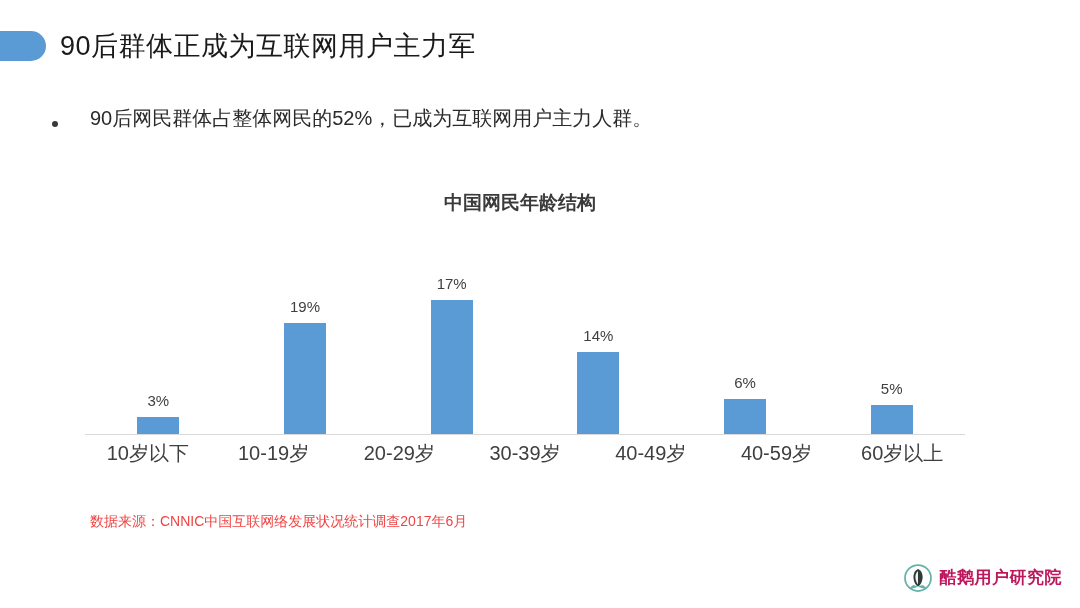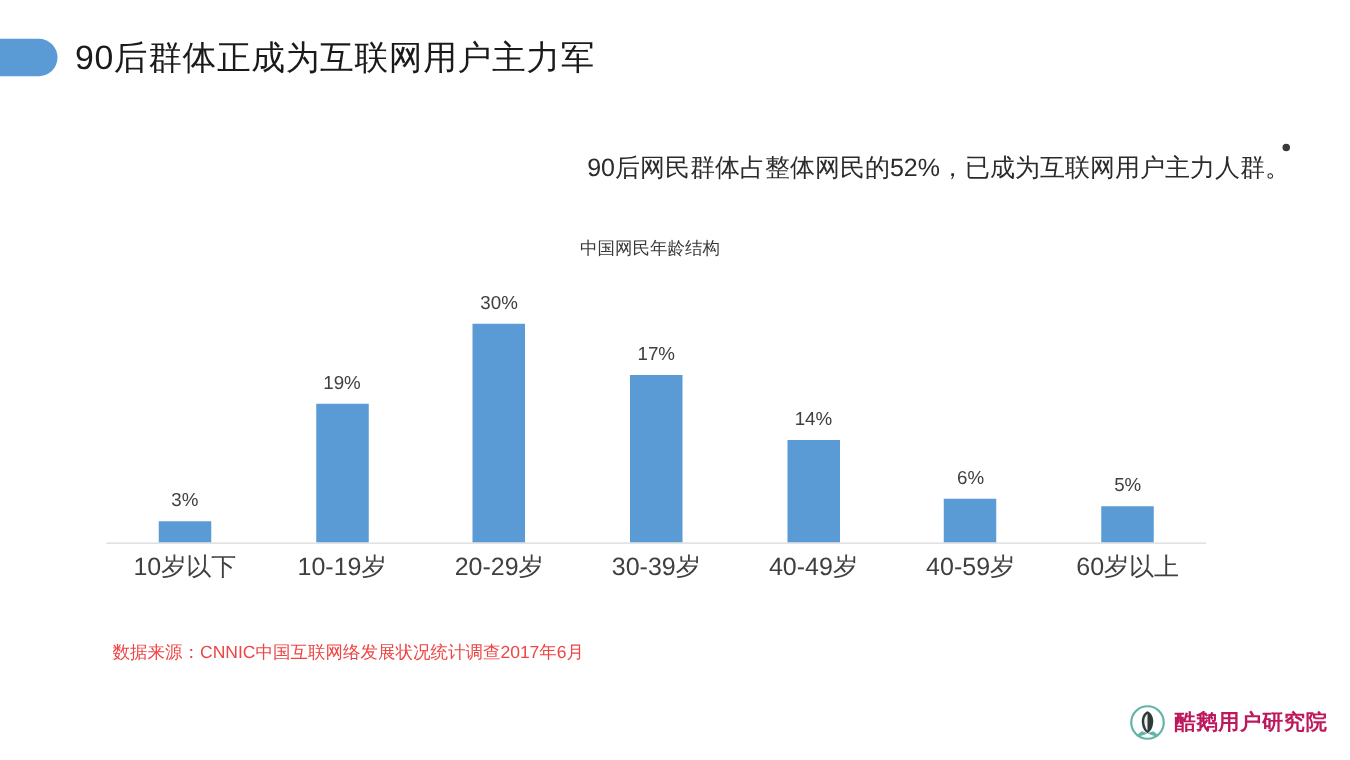--- a/index.html
+++ b/index.html
@@ -44,23 +44,22 @@
     line-height: 44px;
     white-space: nowrap;
   }
 
   
   .bullet-row {
     position: absolute;
     left: 52px;
     top: 104px;
     display: flex;
-    align-items: flex-end;
+    align-items: center;
     width: 980px;
-    flex-direction: column;
   }
   .bullet-dot {
     width: 6px;
     height: 6px;
     border-radius: 50%;
     background: #3a3a3a;
     margin-top: 11px;
     flex: 0 0 auto;
   }
   .bullet-text {
@@ -78,22 +77,22 @@
     top: 190px;
     width: 1080px;
     height: 300px;
   }
   .chart-title {
     position: absolute;
     left: 0;
     top: 0;
     width: 1040px;
     text-align: center;
-    font-size: 14px;
-    font-weight: normal;
+    font-size: 19px;
+    font-weight: bold;
     color: #3a3a3a;
   }
   .plot {
     position: absolute;
     left: 85px;
     top: 40px;
     width: 880px;
     height: 205px;
   }
   .axis-line {
@@ -194,24 +193,20 @@
 
   <div class="plot">
     <div class="bars">
       <div class="bar-slot">
         <span class="bar-value">3%</span>
         <div class="bar-rect" style="height: 17.5px; background: rgb(91, 155, 213);"></div>
       </div>
       <div class="bar-slot">
         <span class="bar-value">19%</span>
         <div class="bar-rect" style="height: 110.7px; background: rgb(91, 155, 213);"></div>
-      </div>
-      <div class="bar-slot">
-        <span class="bar-value">30%</span>
-        <div class="bar-rect" style="height: 174.9px; background: rgb(91, 155, 213);"></div>
       </div>
       <div class="bar-slot">
         <span class="bar-value">17%</span>
         <div class="bar-rect" style="height: 134.1px; background: rgb(91, 155, 213);"></div>
       </div>
       <div class="bar-slot">
         <span class="bar-value">14%</span>
         <div class="bar-rect" style="height: 81.6px; background: rgb(91, 155, 213);"></div>
       </div>
       <div class="bar-slot">

